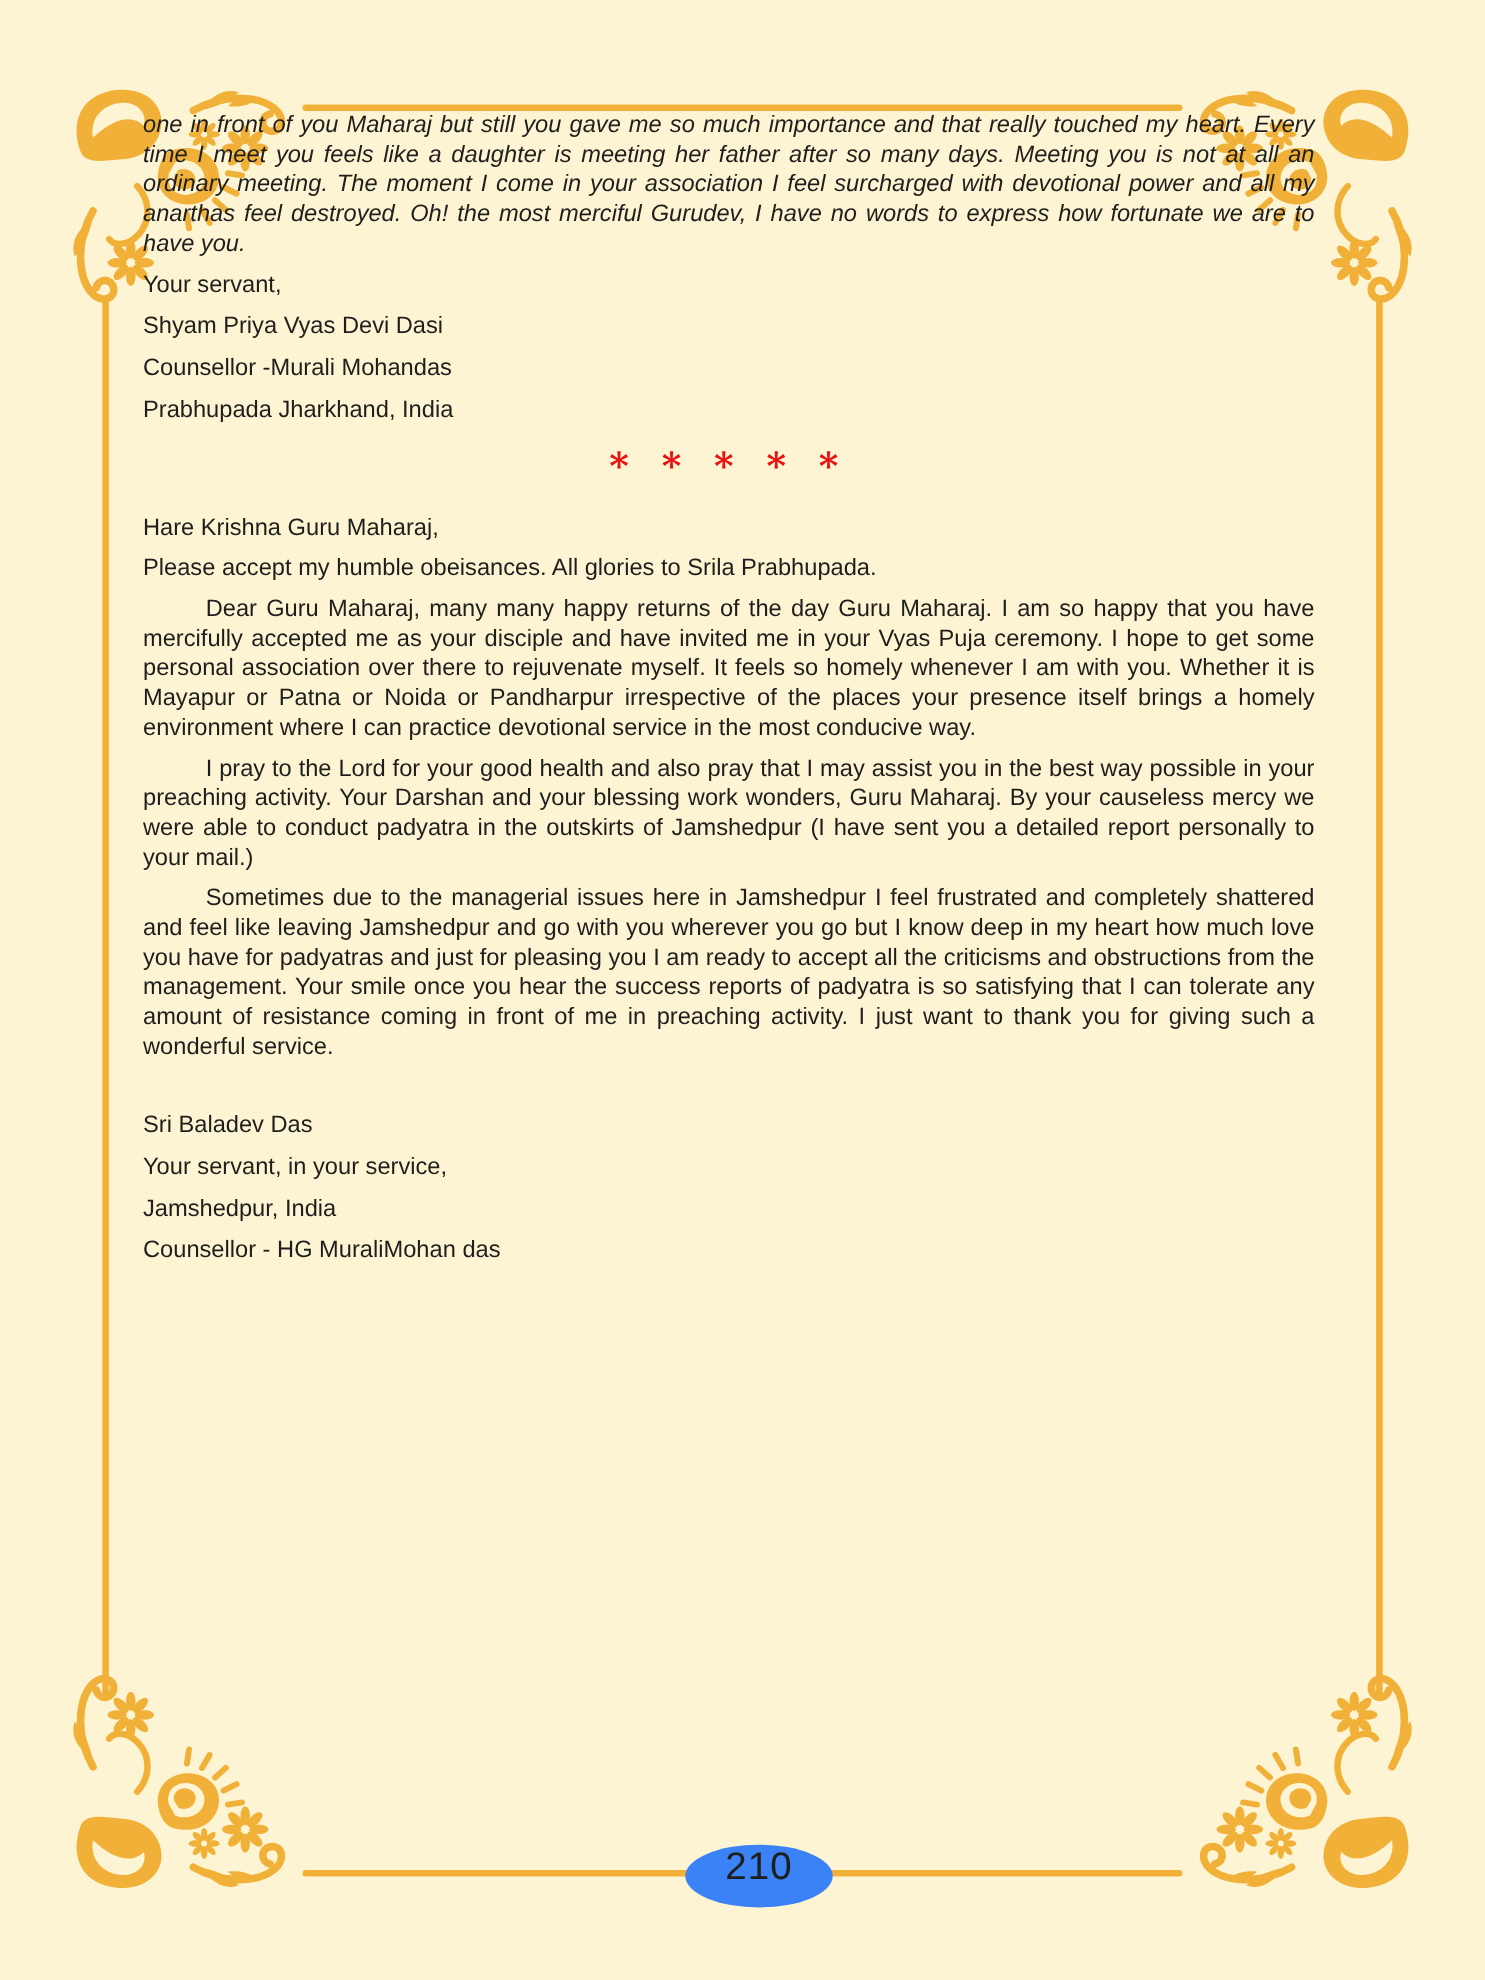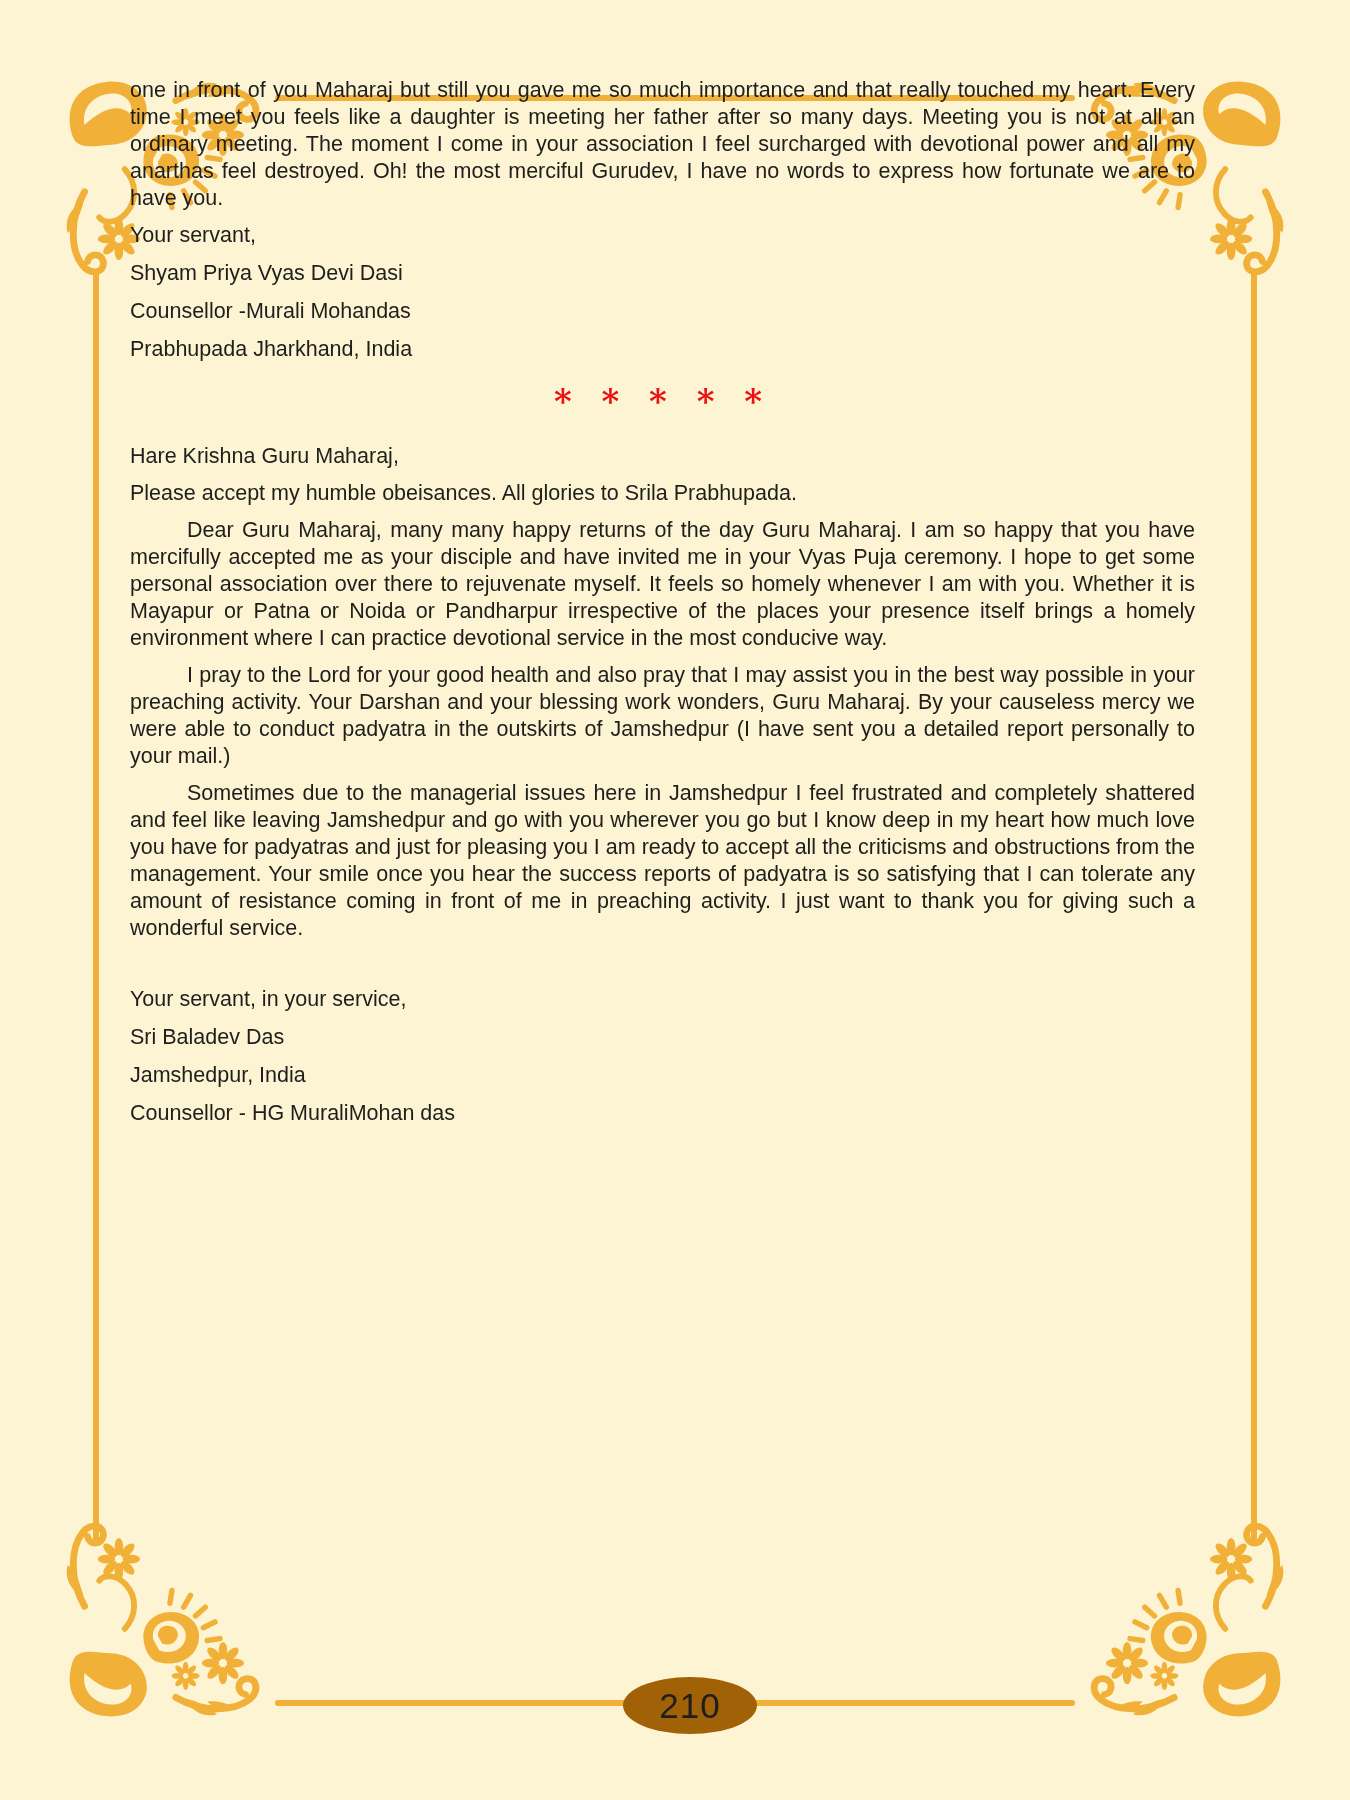--- a/index.html
+++ b/index.html
@@ -41,24 +41,23 @@
   .corner.tr { right: 60px; top: 76px; transform: scaleX(-1); }
   .corner.bl { left: 60px; bottom: 78px; transform: scaleY(-1); }
   .corner.br { right: 60px; bottom: 78px; transform: scale(-1,-1); }
 
   .page-badge {
     position: absolute;
     left: 623px;
     top: 1677px;
     width: 134px;
     height: 57px;
-    background: #a16207;
+    background: #3b82f6;
     border-radius: 50%;
     display: flex;
-    align-items: center;
     justify-content: center;
     z-index: 3;
   }
   .page-badge span {
     font-size: 35px;
     font-weight: 500;
     color: #1E1E1C;
     letter-spacing: 1px;
   }
 
@@ -66,21 +65,21 @@
   .content {
     position: absolute;
     left: 130px;
     top: 0;
     width: 1065px;
     font-size: 21.5px;
     line-height: 27px;
     text-align: justify;
   }
   .content p { margin: 0 0 10px 0; }
-  p.first { margin-top: 77px; }
+  p.first { margin-top: 100px; font-style: italic; }
   p.indent { text-indent: 57px; }
 
   .sig-block { }
   .sig-block.second { margin-top: 44px; }
   .sig-line {
     margin: 0 0 11px 0 !important;
     text-align: left;
   }
 
   .separator {
@@ -183,20 +182,20 @@
 
     <div class="separator">* * * * *</div>
 
     <p>Hare Krishna Guru Maharaj,</p>
     <p>Please accept my humble obeisances. All glories to Srila Prabhupada.</p>
     <p class="indent">Dear Guru Maharaj, many many happy returns of the day Guru Maharaj. I am so happy that you have mercifully accepted me as your disciple and have invited me in your Vyas Puja ceremony. I hope to get some personal association over there to rejuvenate myself. It feels so homely whenever I am with you. Whether it is Mayapur or Patna or Noida or Pandharpur irrespective of the places your presence itself brings a homely environment where I can practice devotional service in the most conducive way.</p>
     <p class="indent">I pray to the Lord for your good health and also pray that I may assist you in the best way possible in your preaching activity. Your Darshan and your blessing work wonders, Guru Maharaj. By your causeless mercy we were able to conduct padyatra in the outskirts of Jamshedpur (I have sent you a detailed report personally to your mail.)</p>
     <p class="indent">Sometimes due to the managerial issues here in Jamshedpur I feel frustrated and completely shattered and feel like leaving Jamshedpur and go with you wherever you go but I know deep in my heart how much love you have for padyatras and just for pleasing you I am ready to accept all the criticisms and obstructions from the management. Your smile once you hear the success reports of padyatra is so satisfying that I can tolerate any amount of resistance coming in front of me in preaching activity. I just want to thank you for giving such a wonderful service.</p>
 
     <div class="sig-block second">
+      <p class="sig-line">Sri Baladev Das</p>
       <p class="sig-line">Your servant, in your service,</p>
-      <p class="sig-line">Sri Baladev Das</p>
       <p class="sig-line">Jamshedpur, India</p>
       <p class="sig-line">Counsellor - HG MuraliMohan das</p>
     </div>
 
   </div>
 </div>
 
 </body></html>

